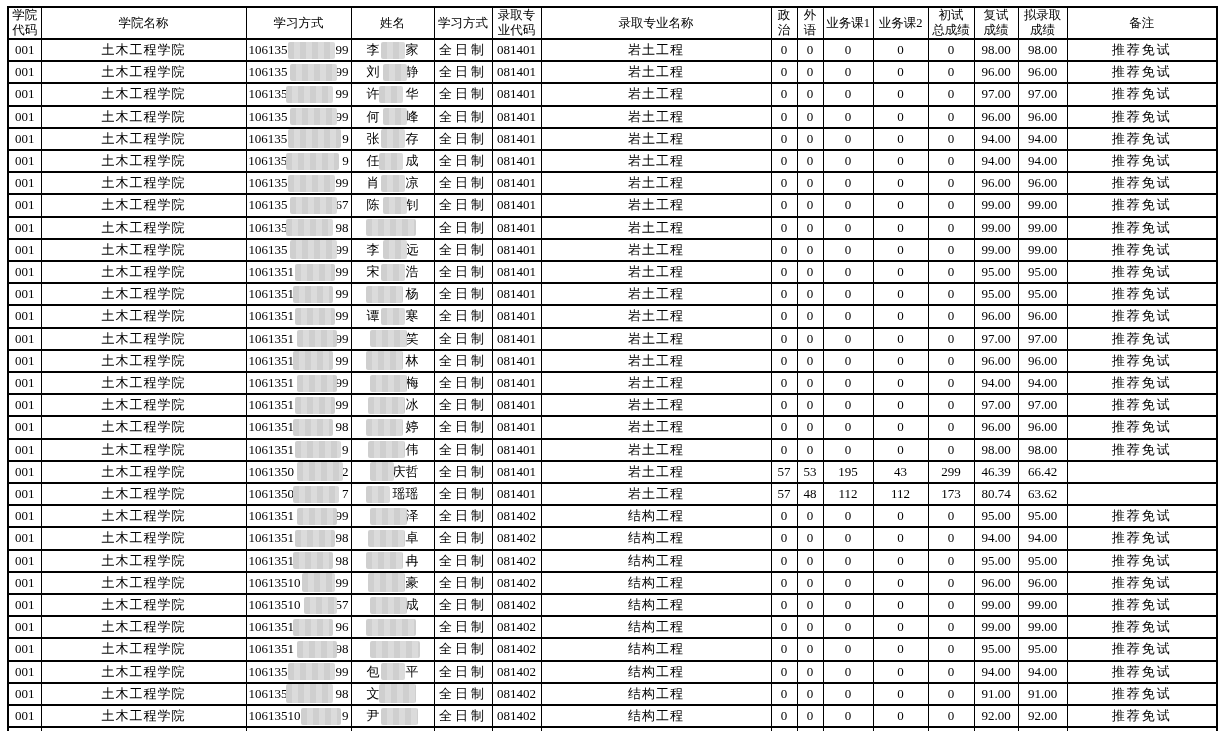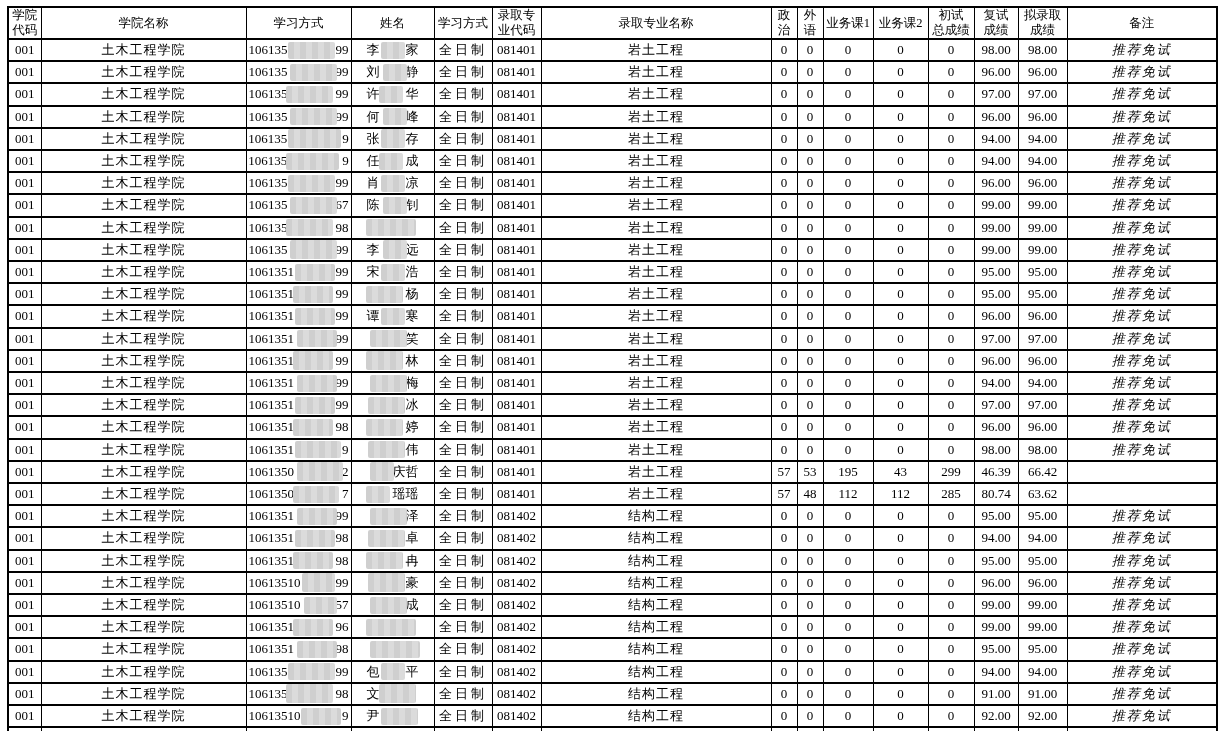--- a/index.html
+++ b/index.html
@@ -37,21 +37,21 @@
     font-size:13px;
     height:20.2px;
     line-height:20.2px;
     text-align:center;
     padding:0;
     overflow:hidden;
     white-space:nowrap;
   }
   td.col-mode{letter-spacing:3px;}
   td.col-major_name{letter-spacing:1px;}
-  td.col-remark{letter-spacing:2px;font-size:12.5px;font-style:italic;}
+  td.col-remark{letter-spacing:2px;font-size:12.5px;}
   td.col-college{letter-spacing:1px;font-size:12.5px;}
   .cellflex{
     display:flex;align-items:center;justify-content:center;
     height:100%;
   }
   .smudge{
     display:inline-block;
     height:17px;
     border-radius:2px;
     background:repeating-linear-gradient(90deg,#cfcfcf 0 6px,#dbdbdb 6px 12px);
@@ -699,21 +699,21 @@
               <span>瑶瑶</span>
             </div>
           </td>
           <td class="col-mode">全日制</td>
           <td class="col-major_code">081401</td>
           <td class="col-major_name">岩土工程</td>
           <td class="col-pol">57</td>
           <td class="col-lang">48</td>
           <td class="col-c1">112</td>
           <td class="col-c2">112</td>
-          <td class="col-total">285</td>
+          <td class="col-total">173</td>
           <td class="col-retest">80.74</td>
           <td class="col-final">63.62</td>
           <td class="col-remark"></td>
         </tr>
         <tr>
           <td class="col-code">001</td>
           <td class="col-college">土木工程学院</td>
           <td class="col-num">
             <div class="cellflex">
               <span>1061351</span>

